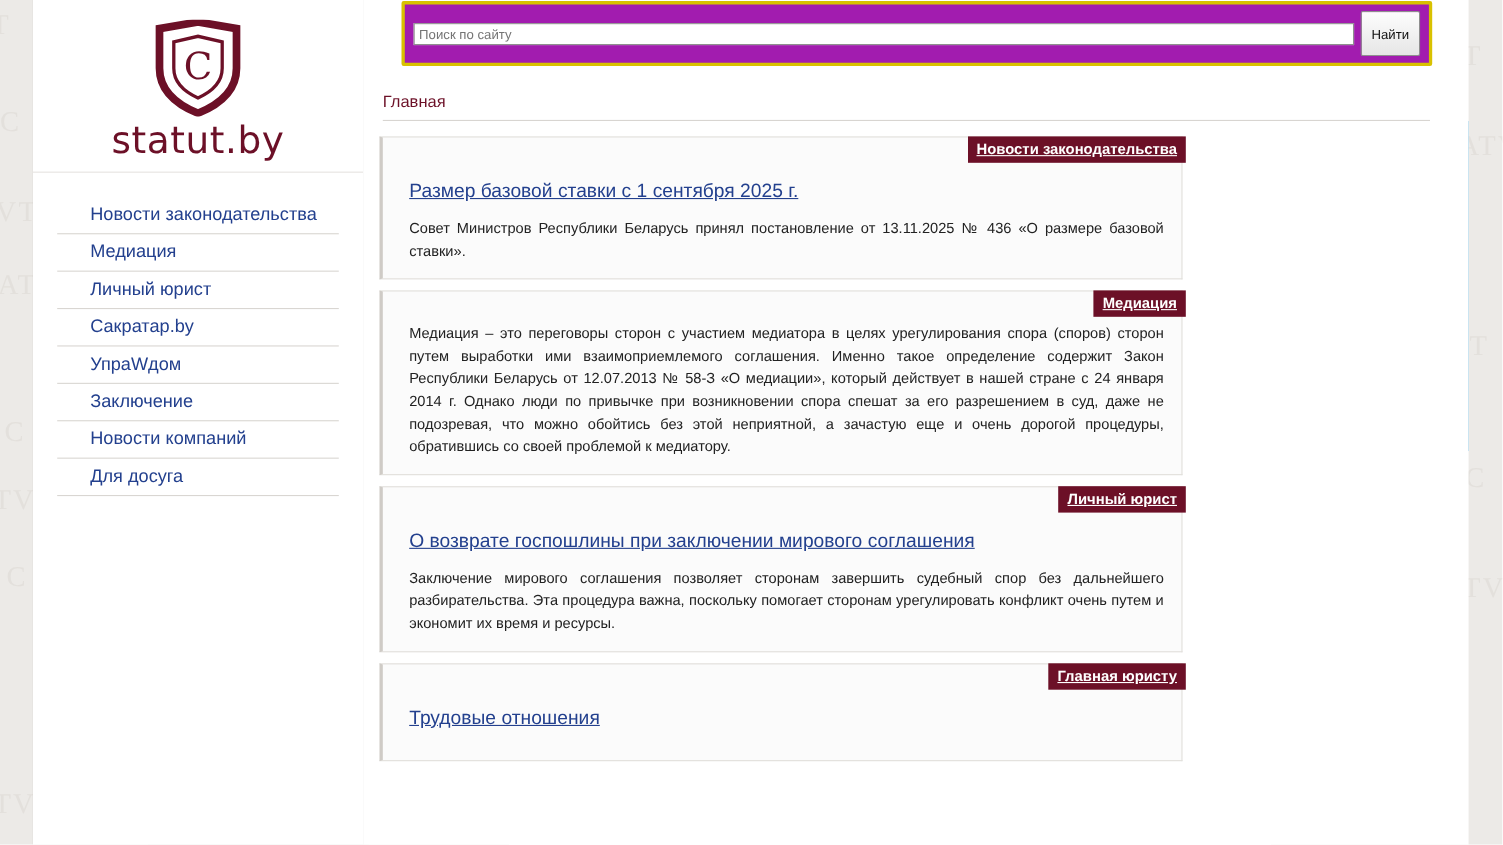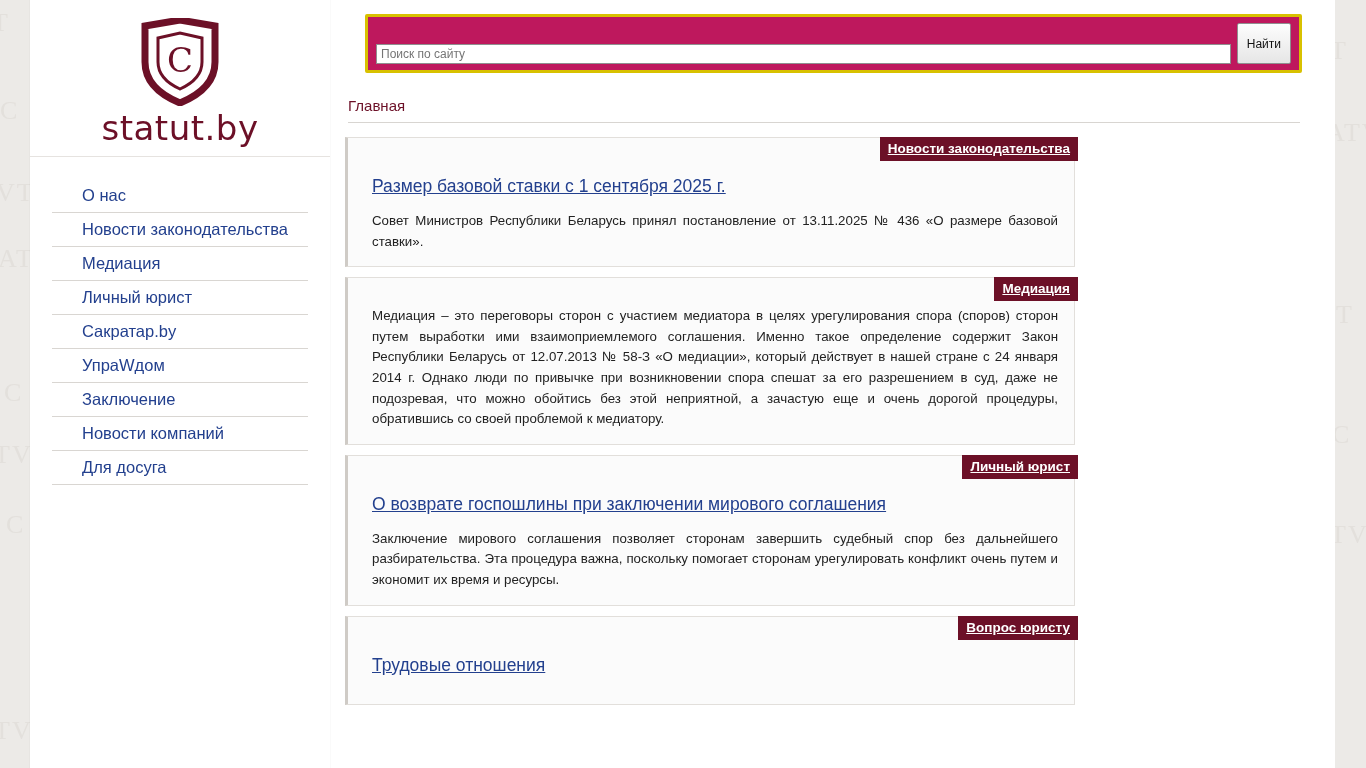--- a/index.html
+++ b/index.html
@@ -92,26 +92,26 @@
   .content {
     position: absolute;
     left: 330px;
     top: 0;
     width: 1005px;
     height: 768px;
     background: #ffffff;
     z-index: 4;
   }
   .search-bar {
-    margin: 14px 33px 0 35px;
+    margin: 1px 33px 0 35px;
     border: 3px solid #d8c100;
-    background: #be185d;
+    background: #a21caf;
     padding: 6px 8px;
     display: flex;
-    align-items: flex-end;
+    align-items: center;
     border-radius: 2px;
   }
   .search-input {
     flex: 1;
     height: 20px;
     font-size: 12px;
     font-family: "Liberation Sans", sans-serif;
     padding: 2px 4px;
     border: 1px solid #8f8f8f;
     background: #ffffff;
@@ -283,21 +283,20 @@
         <svg width="110" height="88" viewBox="0 0 110 88" xmlns="http://www.w3.org/2000/svg">
           <path d="M20 8 L55 2 L90 8 L90 44 C90 66 72 78 55 85 C38 78 20 66 20 44 Z" fill="none" stroke="#6c1027" stroke-width="7"></path>
           <path d="M33 20 L55 15 L77 20 L77 44 C77 58 66 66 55 71 C44 66 33 58 33 44 Z" fill="#ffffff" stroke="#6c1027" stroke-width="3"></path>
           <text x="55" y="54" text-anchor="middle" font-family="DejaVu Serif, serif" font-size="34" fill="#6c1027">C</text>
         </svg>
       </div>
       <div class="logo-text">statut.by</div>
     </div>
 
     <div class="nav">
-      <a class="nav-item">О нас</a>
       <a class="nav-item">Новости законодательства</a>
       <a class="nav-item">Медиация</a>
       <a class="nav-item">Личный юрист</a>
       <a class="nav-item">Сакратар.by</a>
       <a class="nav-item">УпраWдом</a>
       <a class="nav-item">Заключение</a>
       <a class="nav-item">Новости компаний</a>
       <a class="nav-item">Для досуга</a>
     </div>
   </div>
@@ -327,21 +326,21 @@
         <div class="article-body">Медиация – это переговоры сторон с участием медиатора в целях урегулирования спора (споров) сторон путем выработки ими взаимоприемлемого соглашения. Именно такое определение содержит Закон Республики Беларусь от 12.07.2013 № 58-З «О медиации», который действует в нашей стране с 24 января 2014 г. Однако люди по привычке при возникновении спора спешат за его разрешением в суд, даже не подозревая, что можно обойтись без этой неприятной, а зачастую еще и очень дорогой процедуры, обратившись со своей проблемой к медиатору.</div>
       </div>
 
       <div class="article">
         <div class="cat-badge">Личный юрист</div>
         <a class="article-title">О возврате госпошлины при заключении мирового соглашения</a>
         <div class="article-body">Заключение мирового соглашения позволяет сторонам завершить судебный спор без дальнейшего разбирательства. Эта процедура важна, поскольку помогает сторонам урегулировать конфликт очень путем и экономит их время и ресурсы.</div>
       </div>
 
       <div class="article">
-        <div class="cat-badge">Вопрос юристу</div>
+        <div class="cat-badge">Главная юристу</div>
         <a class="article-title">Трудовые отношения</a>
         <div class="article-body"></div>
       </div>
 
     </div>
   </div>
 
   <div class="rightcol">
 
     <div class="telegram-banner">

